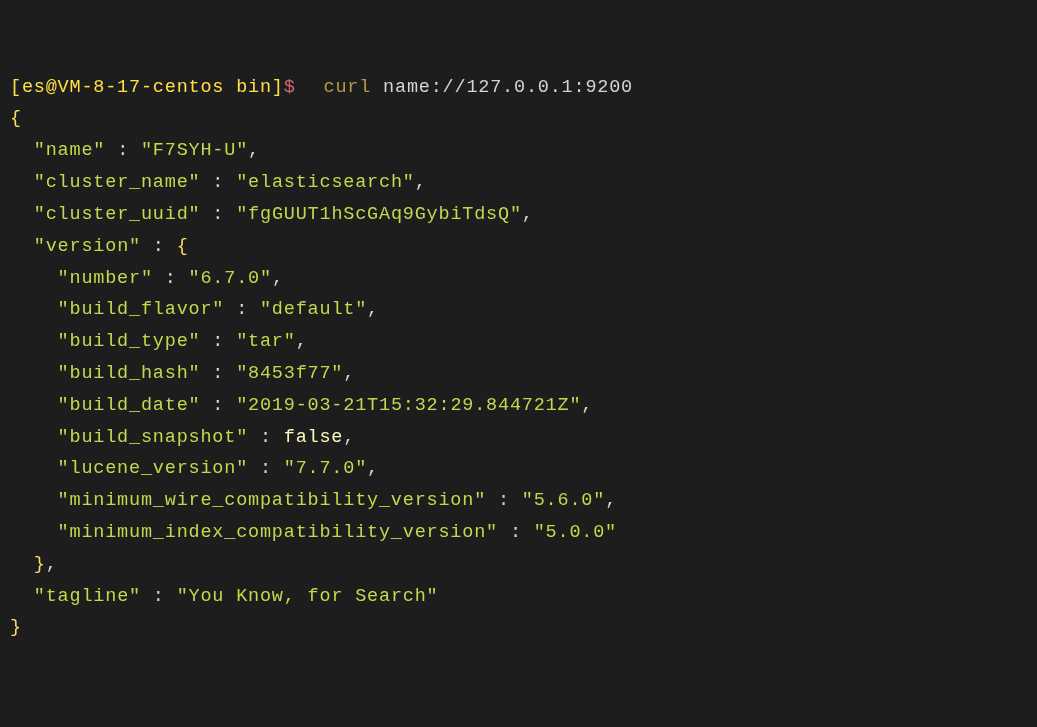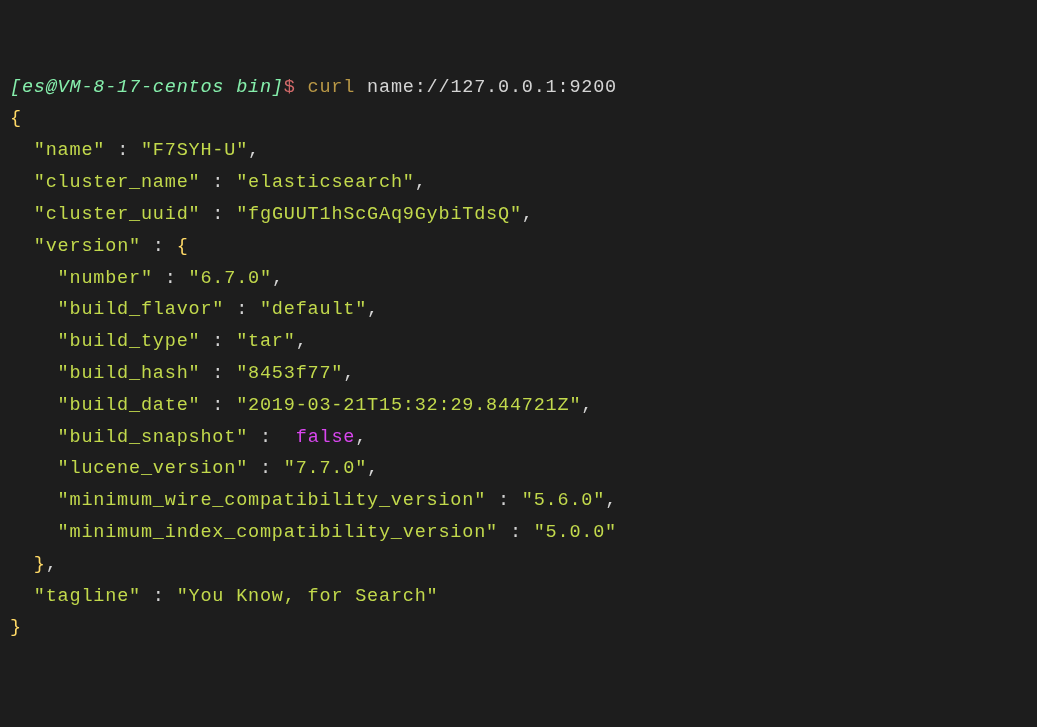--- a/index.html
+++ b/index.html
@@ -6,29 +6,29 @@
     margin: 0;
     padding: 8px 10px;
     background: #1d1d1d;
     font-family: "Consolas", "Menlo", "Courier New", monospace;
     font-size: 18.5px;
     line-height: 1.72;
     color: #d4d4d4;
     letter-spacing: 0.8px;
     white-space: pre;
   }
-  .prompt-user { color: #86efac; font-style: italic; }
+  .prompt-user { color: #fde047; }
   .prompt-dollar { color: #d16969; }
-  .prompt-cmd { color: #b89746; }
+  .prompt-cmd { color: #b89746; margin-left: 16px; }
   .url { color: #d4d4d4; }
   .brace { color: #ffd966; }
   .key { color: #c2d94c; }
   .colon { color: #d4d4d4; }
   .str { color: #c2d94c; }
-  .literal { color: #d946ef; margin-left: 12px; }
+  .literal { color: #fef9c3; }
   .comma { color: #d4d4d4; }
 </style>
 </head>
 <body>
 
 <div><span class="prompt-user">[es@VM-8-17-centos bin]</span><span class="prompt-dollar">$</span> <span class="prompt-cmd">curl</span> <span class="url">name://127.0.0.1:9200</span>
 <span class="brace">{</span>
   <span class="key">"name"</span><span class="colon"> : </span><span class="str">"F7SYH-U"</span><span class="comma">,</span>
   <span class="key">"cluster_name"</span><span class="colon"> : </span><span class="str">"elasticsearch"</span><span class="comma">,</span>
   <span class="key">"cluster_uuid"</span><span class="colon"> : </span><span class="str">"fgGUUT1hScGAq9GybiTdsQ"</span><span class="comma">,</span>

